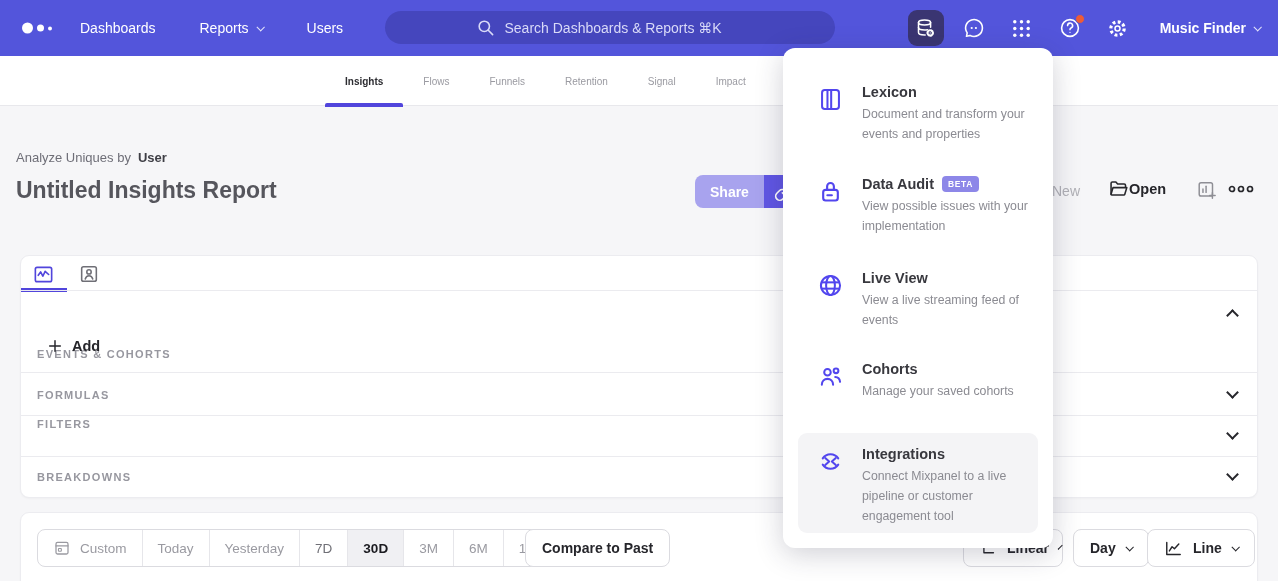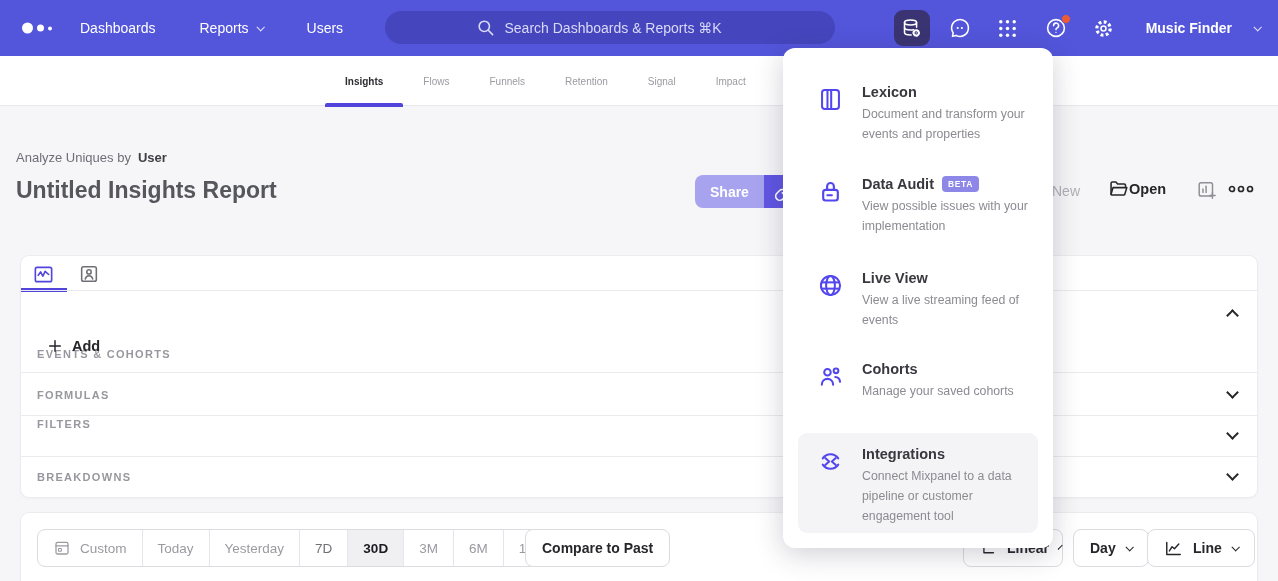--- a/index.html
+++ b/index.html
@@ -19,21 +19,21 @@
   .chev-w { color:#e4e4fa; }
   .search-pill { position:absolute; left:385px; top:11px; width:450px; height:33px; background:#4546bd; border-radius:17px;
     display:flex; align-items:center; justify-content:center; gap:10px; }
   .search-pill input { background:transparent; border:none; outline:none; color:#c4b5fd; font-size:14px; width:240px;
     font-family:"Liberation Sans","DejaVu Sans",sans-serif; }
   .search-pill input::placeholder { color:#d9daf8; opacity:1; }
   .nav-right { position:absolute; right:18px; top:0; height:56px; display:flex; align-items:center; }
   .icon-btn { width:36px; height:36px; border-radius:9px; display:flex; align-items:center; justify-content:center; margin-left:12px; position:relative; cursor:pointer; }
   .icon-btn.active { background:#3a3572; }
   .notif-dot { position:absolute; top:4px; right:3px; width:10px; height:10px; border-radius:50%; background:#ed5b36; border:1.5px solid #5355db; }
-  .project-switcher { display:flex; align-items:center; gap:22px; color:#fff; font-size:14px; font-weight:600; margin-left:24px; cursor:pointer; white-space:nowrap; }
+  .project-switcher { display:flex; align-items:center; gap:8px; color:#fff; font-size:14px; font-weight:600; margin-left:24px; cursor:pointer; white-space:nowrap; }
 
   
   .tabbar { position:absolute; top:56px; left:0; width:1278px; height:50px; background:#fff; border-bottom:1px solid #e8e8ec; z-index:1; }
   .tabs { position:absolute; left:325px; top:0; height:50px; display:flex; }
   .tab { position:relative; height:50px; display:flex; align-items:center; padding:0 20px; font-size:10px; color:#9a9aa1; cursor:pointer; }
   .tab.active { color:#2c2c31; font-weight:700; }
   .tab-underline { position:absolute; left:0; bottom:-1px; width:100%; height:4px; background:#5145dc; border-radius:2px 2px 0 0; }
 
   
   .subtitle { position:absolute; left:16px; top:150px; font-size:13px; color:#6e6e77; display:flex; gap:7px; }
@@ -434,16 +434,16 @@
         <path d="M5.1 9.2A8.3 8.3 0 0 1 18.9 9.2"></path>
         <path d="M18.9 14.8A8.3 8.3 0 0 1 5.1 14.8"></path>
         <polyline points="7.3,8.9 10.8,12 7.3,15.1"></polyline>
         <polyline points="16.7,8.9 13.2,12 16.7,15.1"></polyline>
       </svg>
     </div>
     <div>
       <div class="menu-title">
           <span>Integrations</span>
         </div>
-      <div class="menu-desc">Connect Mixpanel to a data pipeline or customer engagement tool</div>
+      <div class="menu-desc">Connect Mixpanel to a live pipeline or customer engagement tool</div>
     </div>
   </div>
 </div>
 
 </body></html>

